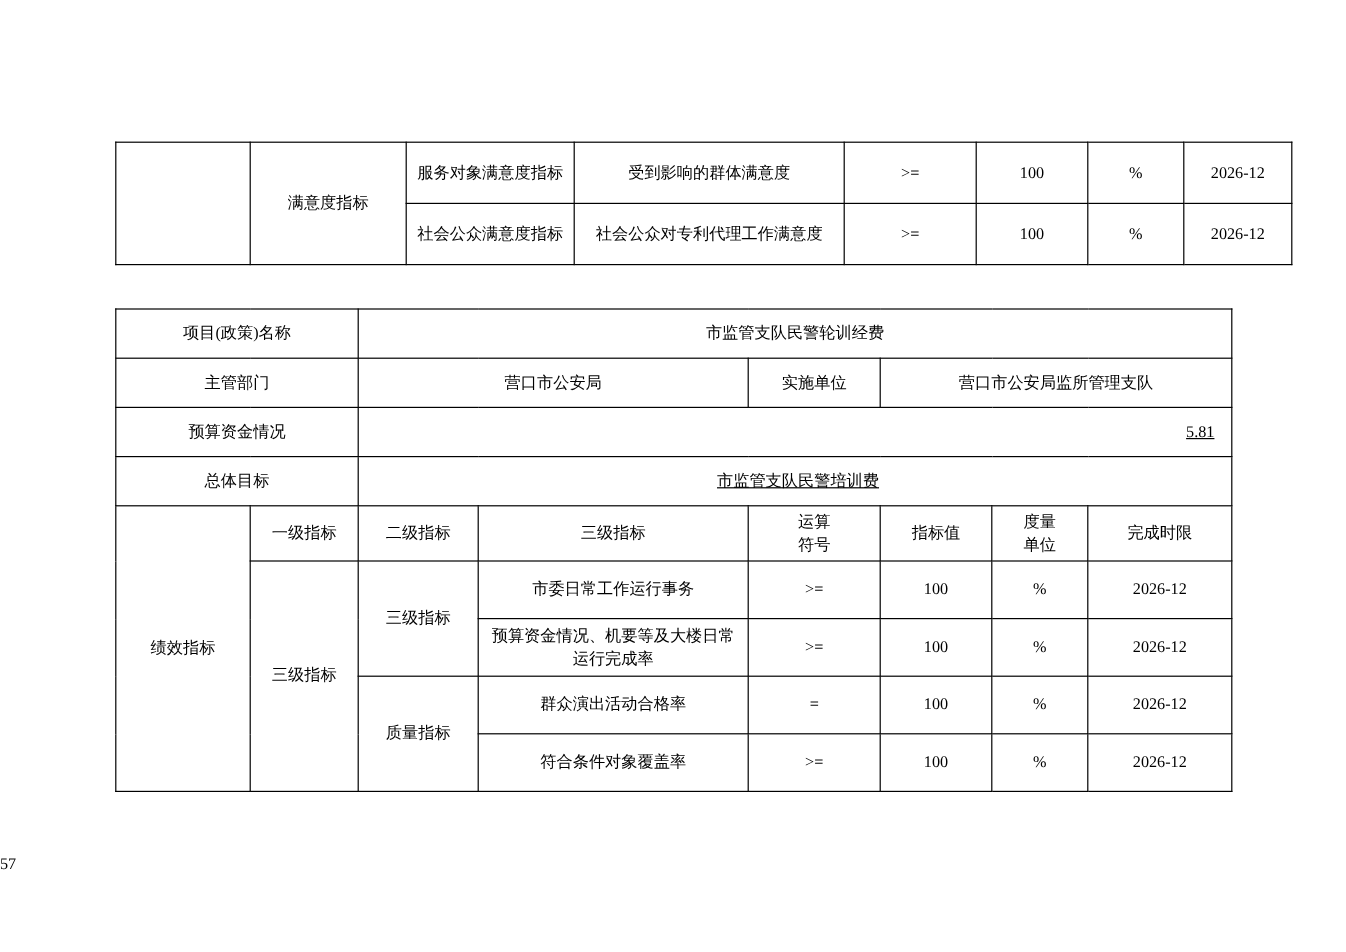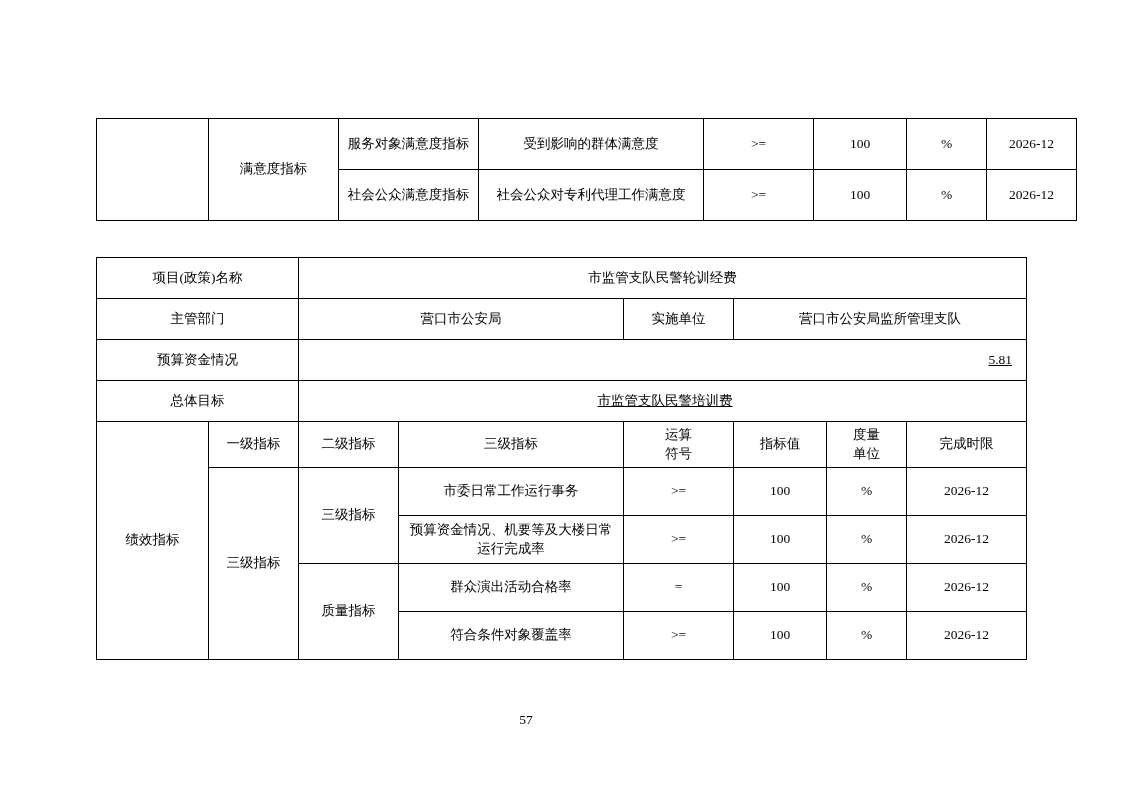--- a/index.html
+++ b/index.html
@@ -59,24 +59,23 @@
   .right-pad {
     text-align: right !important;
     padding-right: 14px !important;
     text-decoration: underline;
   }
   .page-number {
     position: absolute;
     left: 0;
     top: 712px;
     width: 1022px;
-    text-align: center;
+    text-align: left;
     font-size: 13.5px;
     font-family: "Liberation Serif", "DejaVu Serif", serif;
-    padding-left: 15px;
   }
 </style>
 </head>
 <body>
 
 <div class="page">
 
   <table class="doc-table tbl-top">
     <colgroup>
       <col style="width:112px">

